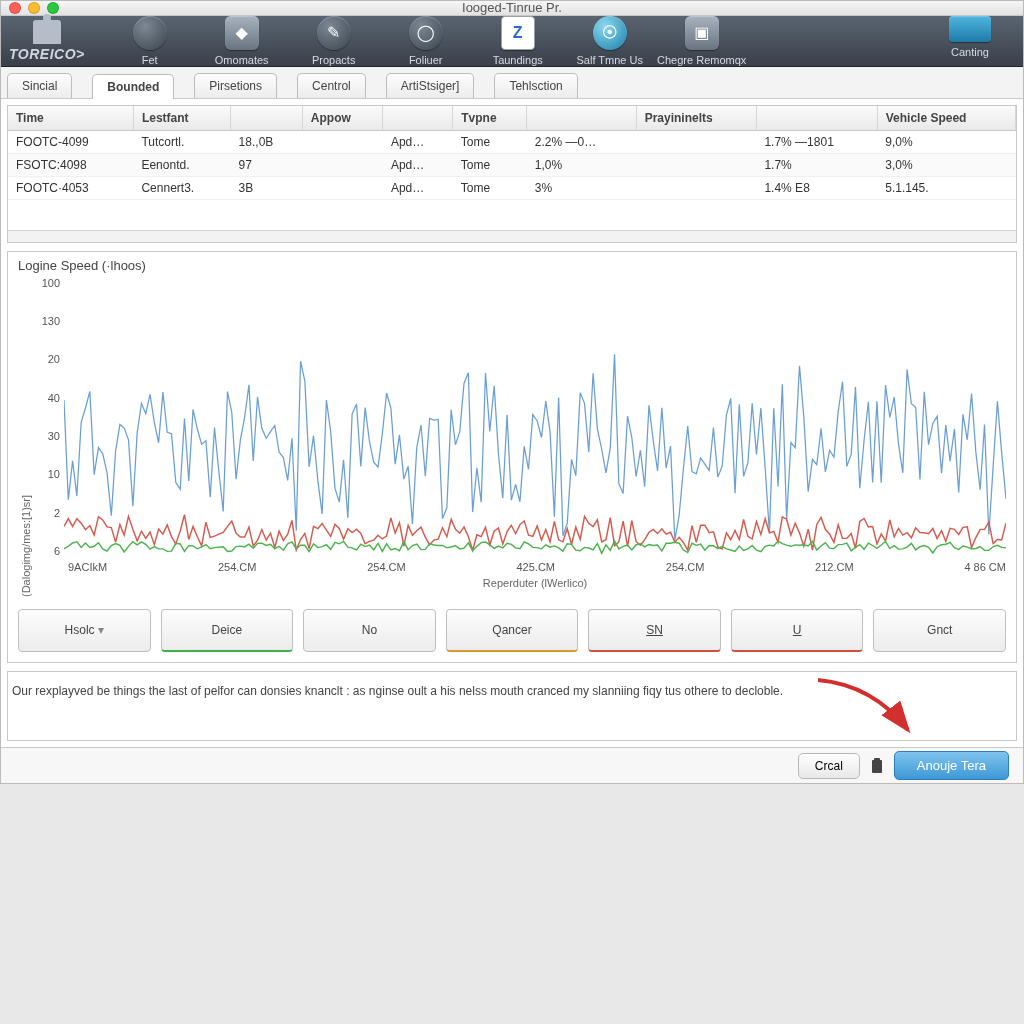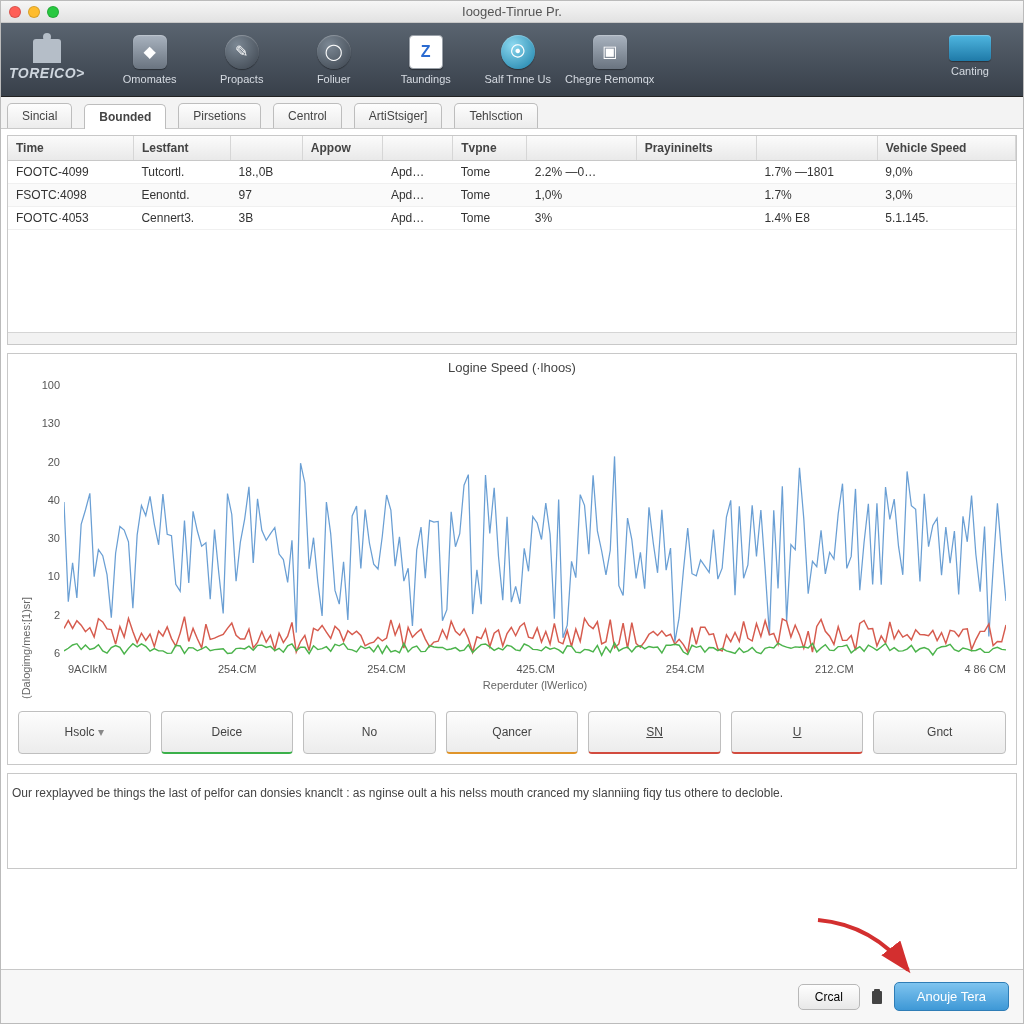--- a/index.html
+++ b/index.html
@@ -7,21 +7,21 @@
     font-family: "Lucida Grande", "Helvetica Neue", Arial, sans-serif;
     font-size: 12px;
     background: #e8e8e8;
     width: 1024px;
     height: 1024px;
     overflow: hidden;
     color: #333;
   }
   .window {
     width: 1024px;
-    height: 1024px;
+    height: 784px;
     background: #fff;
     border: 1px solid #bbb;
     display: flex;
     flex-direction: column;
   }
   .titlebar {
     height: 22px;
     background: linear-gradient(#f6f6f6,#e2e2e2);
     border-bottom: 1px solid #c8c8c8;
     display: flex;
@@ -65,21 +65,21 @@
     width: 34px; height: 34px; border-radius: 50%;
     background: radial-gradient(circle at 35% 30%, #7c8894, #3b434d);
     box-shadow: inset 0 1px 1px rgba(255,255,255,.25), 0 1px 1px rgba(0,0,0,.4);
     display:flex;align-items:center;justify-content:center;color:#fff;font-size:16px;
   }
   .tool .ic.sq{border-radius:6px;background:linear-gradient(#a9b3bf,#6a7480);}
   .tool .ic.cyan{background:radial-gradient(circle at 35% 30%,#8cd8ef,#1a7fa8);}
   .tool .ic.cal{border-radius:4px;background:#fff;color:#2b6bd1;font-weight:bold;border:1px solid #9aa1a9;}
   .tool .ic.battery{width:42px;height:26px;border-radius:4px;background:linear-gradient(#4fb6e0,#1f7aa8);}
   .tabs {
-    display: flex; gap: 8px; padding: 6px 6px 0 6px; background: #f3f3f3;
+    display: flex; gap: 16px; padding: 6px 6px 0 6px; background: #f3f3f3;
     border-bottom: 1px solid #c9c9c9;
   }
   .tab {
     padding: 5px 14px; border: 1px solid #bdbdbd; border-bottom: none;
     background: linear-gradient(#fdfdfd,#ececec);
     border-radius: 5px 5px 0 0; margin-right: 4px; font-size: 12px; color: #444;
     cursor: pointer;
   }
   .tab.active { background: #fff; font-weight: 600; position: relative; top: 1px; }
   .table-wrap { border: 1px solid #c8c8c8; margin: 6px; background: #fff; height: 210px; display:flex;flex-direction:column;}
@@ -91,21 +91,21 @@
   }
   tbody td { padding: 4px 8px; border-bottom: 1px solid #f0f0f0; white-space: nowrap; }
   tbody tr:nth-child(even){background:#fafafa;}
   .scroll-track{height:12px;background:#f2f2f2;border-top:1px solid #d5d5d5;margin-top:auto;}
   .chart-panel {
     margin: 2px 6px 6px 6px;
     border: 1px solid #c8c8c8;
     background: #fff;
     padding: 6px 10px 10px 10px;
   }
-  .chart-title { text-align: center; font-size: 13px; color: #444; margin-bottom: 4px; }
+  .chart-title { font-size: 13px; color: #444; margin-bottom: 4px; }
   .chart-area { position: relative; height: 320px; display:flex; }
   .ylabel { writing-mode: vertical-rl; transform: rotate(180deg); font-size: 11px; color:#666; padding:0 2px 0 0;}
   .yaxis { display:flex;flex-direction:column;justify-content:space-between;height:280px;font-size:11px;color:#555;text-align:right;padding-right:4px;width:32px;}
   .plot { flex:1; position:relative; }
   svg.plot-svg{width:100%;height:280px;display:block;}
   .xaxis { display:flex;justify-content:space-between;font-size:11px;color:#555;margin:4px 0 0 56px;}
   .xlabel { text-align:center;font-size:11px;color:#666;margin-top:4px;}
   .chart-buttons { display:flex; gap:10px; margin-top:12px; }
   .cbtn {
     flex:1; padding:13px 0; text-align:center;
@@ -153,20 +153,24 @@
     </div>
     <div class="wtitle">Iooged-Tinrue Pr.</div>
   </div>
 
   <div class="toolbar">
     <div class="logo">
       <span class="logo-ic"></span>
       <span>TOREICO&gt;</span>
     </div>
     <div id="tool-row" style="display:flex;flex:1;gap:2px;">
+        <div class="tool">
+          <div class="ic "></div>
+          <span>Fet</span>
+        </div>
         <div class="tool">
           <div class="ic sq">◆</div>
           <span>Omomates</span>
         </div>
         <div class="tool">
           <div class="ic ">✎</div>
           <span>Propacts</span>
         </div>
         <div class="tool">
           <div class="ic ">◯</div>

